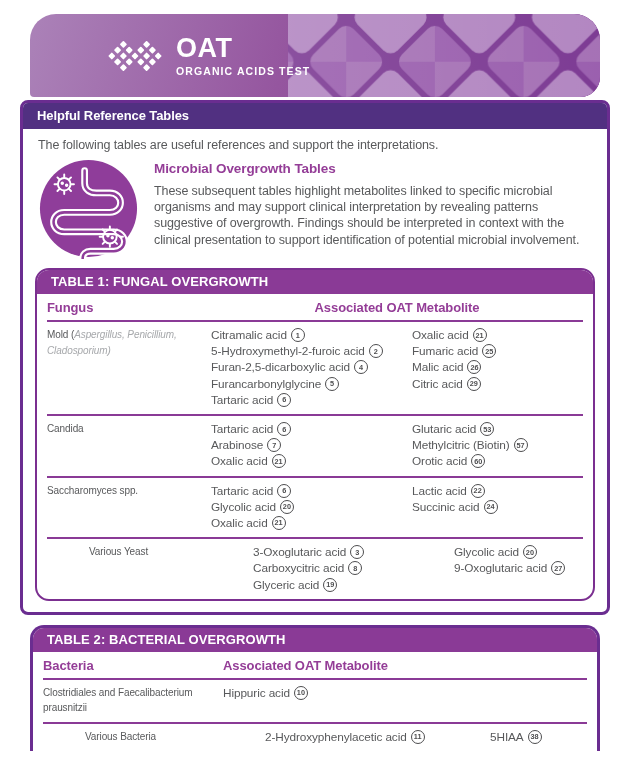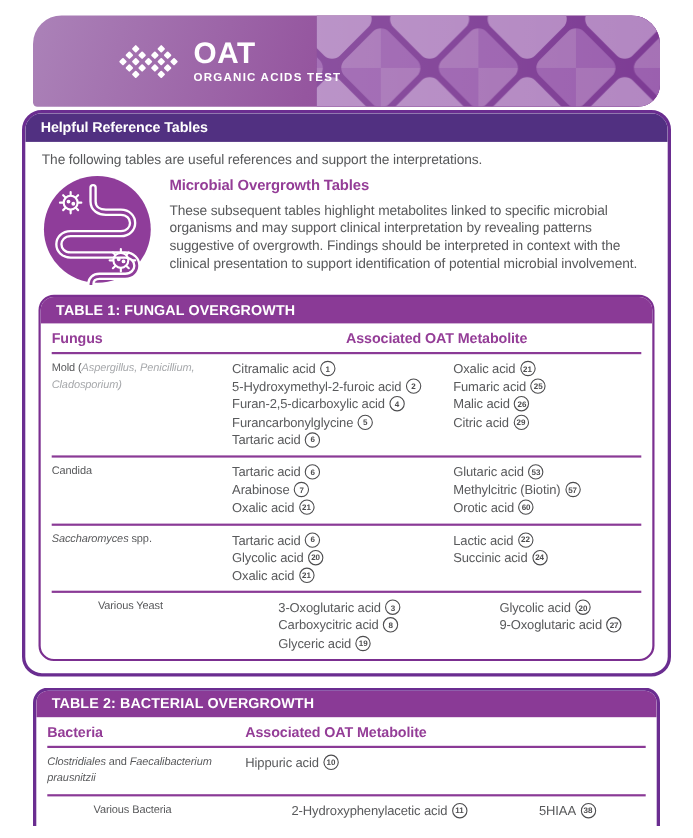--- a/index.html
+++ b/index.html
@@ -17,21 +17,21 @@
     position:relative;overflow:hidden;
     display:flex;align-items:center;padding-left:76px;
   }
   .pattern-svg{position:absolute;right:0;top:0;height:100%;width:312px;}
   .brand-logo{width:58px;height:36px;margin-right:12px;position:relative;z-index:2;flex:none;}
   .brand-text{position:relative;z-index:2;}
   .brand-title{font-size:27px;font-weight:bold;color:#fff;letter-spacing:0.5px;line-height:1;}
   .brand-sub{font-size:10.5px;color:#fff;letter-spacing:1.1px;margin-top:3px;font-weight:bold;text-align:right;}
   
   .panel{
-    margin:0 20px;border:3px solid #6a2d90;border-radius:18px;
+    margin:0 20px;border:3px solid #6a2d90;border-radius:8px;
     overflow:hidden;background:#fff;
   }
   .panel-bar{background:#513081;color:#fff;font-weight:bold;font-size:13px;padding:5px 0 6px 14px;}
   .panel-body{padding:7px 12px 11px;}
   .intro{color:#58595b;font-size:12.5px;margin:2px 0 6px 3px;}
   .microbial{display:flex;gap:15px;margin:2px 0 9px 3px;}
   .gut{width:101px;height:101px;flex:none;}
   .mo-head{color:#943d97;font-size:13.5px;font-weight:bold;margin:3px 0 7px;}
   .mo-body{color:#58595b;font-size:12.5px;line-height:16.2px;margin:0;max-width:434px;}
   
@@ -40,21 +40,21 @@
   .tc-body{padding:0 10px;}
   .tc-headrow{display:grid;padding:6px 0 5px;border-bottom:2px solid #8a3a96;color:#943d97;font-weight:bold;font-size:13px;}
   .t1 .tc-headrow{grid-template-columns:164px 1fr;}
   .t1 .tc-headrow .h2{text-align:center;}
   .t2 .tc-headrow{grid-template-columns:180px 1fr;}
   .tc-row{display:grid;padding:5px 0 6px;border-bottom:2px solid #8a3a96;}
   .tc-row:last-child{border-bottom:none;margin-left:42px;}
   .t1 .tc-row{grid-template-columns:164px 201px 1fr;}
   .t2 .tc-row{grid-template-columns:180px 225px 1fr;}
   .org{color:#58595b;font-size:10px;line-height:15.5px;padding-right:4px;}
-  .org .seg-italic{font-style:italic;}
+  .org .seg-italic{}
   .org .seg-italic-light{font-style:italic;color:#a6a8ab;}
   .met{display:flex;align-items:center;height:16.2px;color:#58595b;font-size:11.8px;white-space:nowrap;}
   .circ{
     width:14px;height:14px;box-sizing:border-box;border:1.3px solid #4d4d4f;border-radius:50%;
     display:flex;align-items:center;justify-content:center;
     font-size:7.3px;font-weight:bold;color:#4d4d4f;margin-left:4px;flex:none;letter-spacing:0;
   }
   
   .t2-wrap{margin:10px 30px 0;}
   .t2-card{border:3px solid #6a2d90;border-bottom:none;border-radius:14px 14px 0 0;}

